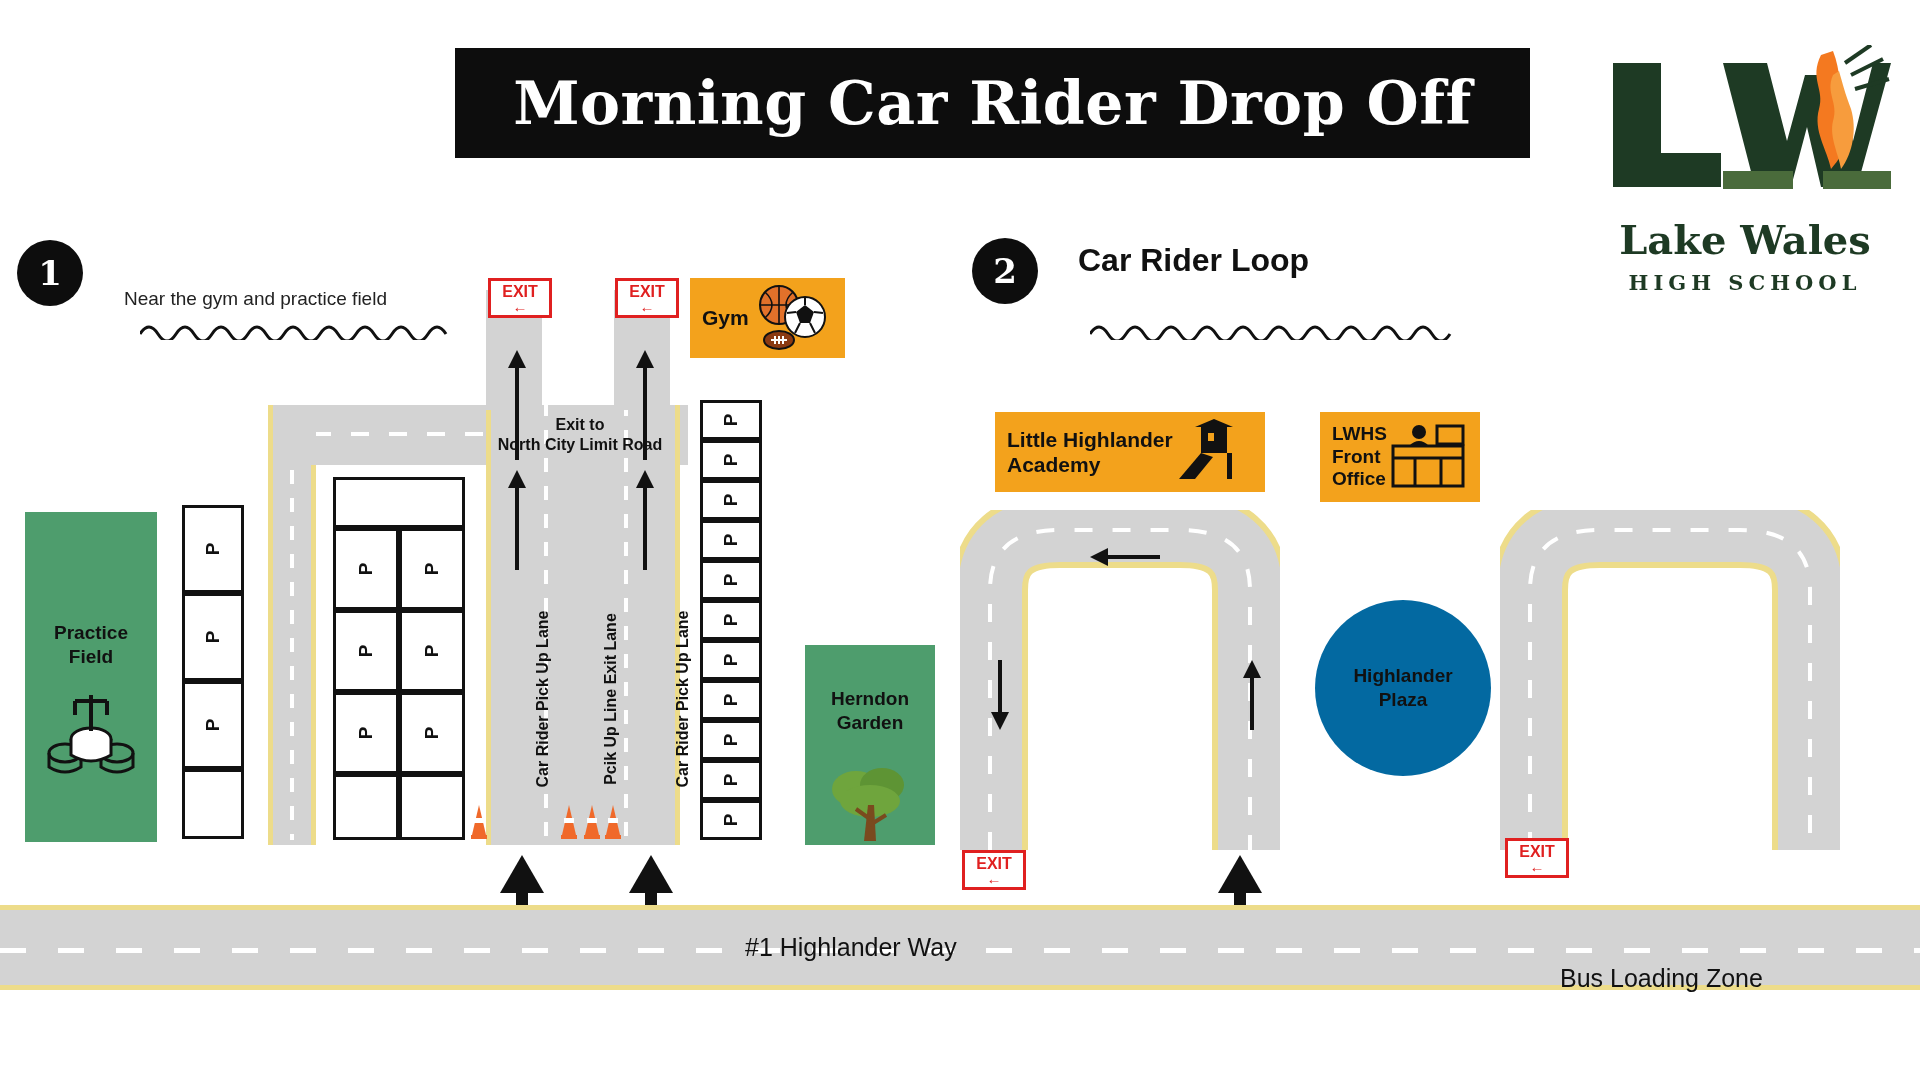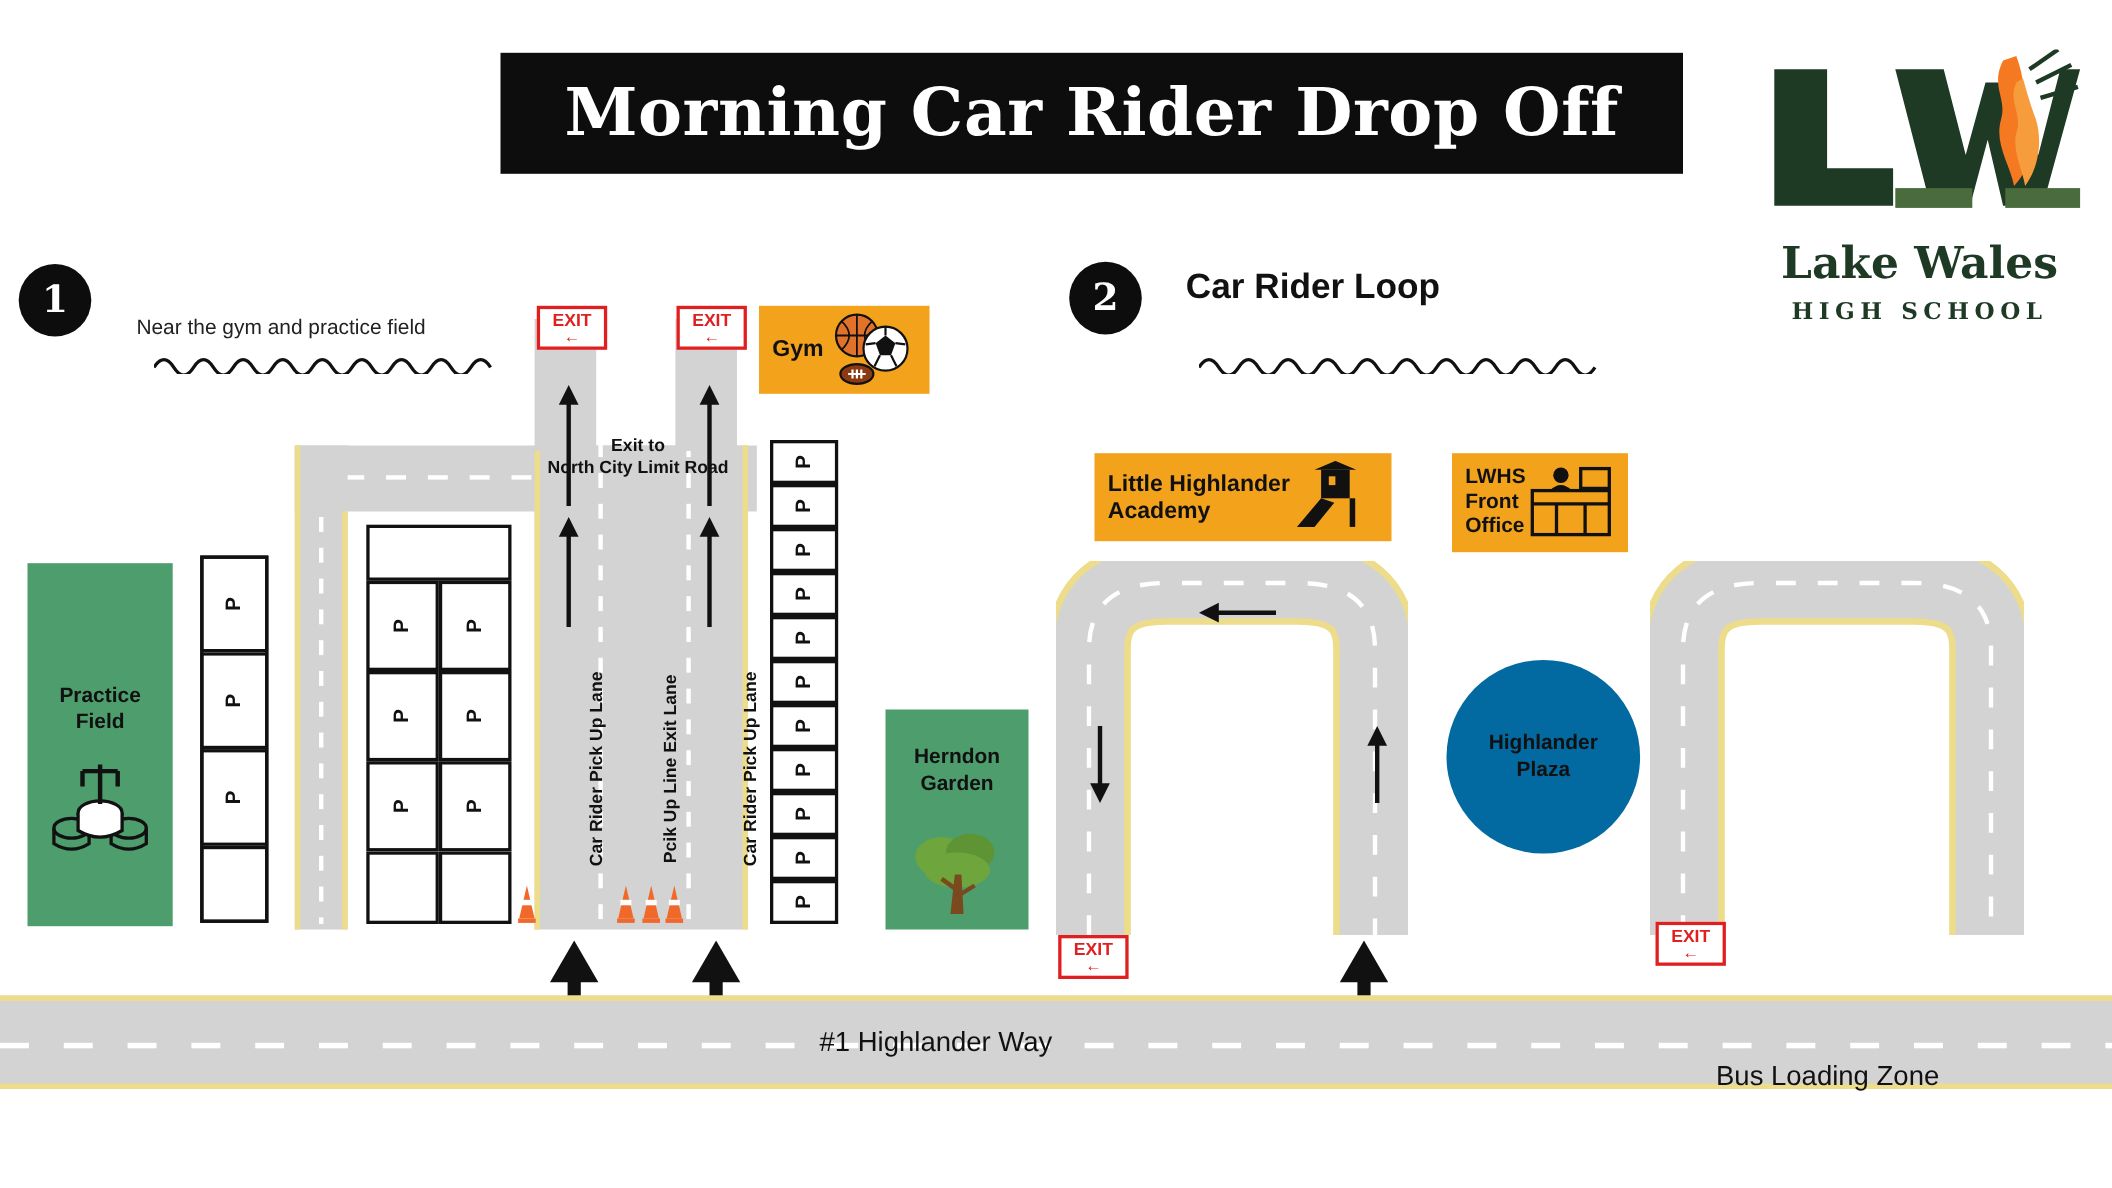--- a/index.html
+++ b/index.html
@@ -210,21 +210,21 @@
   <div class="dash-v" style="left:544px; top:290px; height:555px;"></div>
   <div class="dash-v" style="left:624px; top:290px; height:555px;"></div>
 
   <div class="road" style="left:486px; top:290px; width:56px; height:120px;"></div>
   <div class="road" style="left:614px; top:290px; width:56px; height:120px;"></div>
 
   <div class="vlabel" style="left:455px; top:690px; transform:rotate(-90deg);">Car Rider Pick Up Lane</div>
   <div class="vlabel" style="left:525px; top:690px; transform:rotate(-90deg);">Pcik Up Line Exit Lane</div>
   <div class="vlabel" style="left:595px; top:690px; transform:rotate(-90deg);">Car Rider Pick Up Lane</div>
 
-  <div class="hlabel" style="left:480px; top:396px; width:200px;"><span style="white-space:pre-line;">Exit to
+  <div class="hlabel" style="left:480px; top:415px; width:200px;"><span style="white-space:pre-line;">Exit to
 North City Limit Road</span></div>
 
   <svg class="thin-arrow" style="left:505px; top:350px; width:24px; height:110px;" viewBox="0 0 24 110">
     <line x1="12" y1="110" x2="12" y2="14" stroke="#111" stroke-width="4"></line>
     <polygon points="12,0 3,18 21,18" fill="#111"></polygon>
   </svg>
   <svg class="thin-arrow" style="left:633px; top:350px; width:24px; height:110px;" viewBox="0 0 24 110">
     <line x1="12" y1="110" x2="12" y2="14" stroke="#111" stroke-width="4"></line>
     <polygon points="12,0 3,18 21,18" fill="#111"></polygon>
   </svg>
@@ -339,21 +339,21 @@
       <path d="M7 22 H45 M26 3 V41 M12 9 Q26 22 12 35 M40 9 Q26 22 40 35" stroke="#111" stroke-width="1.6" fill="none"></path>
       <circle cx="52" cy="34" r="20" fill="#fff" stroke="#111" stroke-width="2"></circle>
       <polygon points="52,22 61,29 57,40 47,40 43,29" fill="#111"></polygon>
       <path d="M52 14 L52 22 M34 30 L43 29 M70 30 L61 29 M42 50 L47 40 M62 50 L57 40" stroke="#111" stroke-width="2"></path>
       <ellipse cx="26" cy="57" rx="15" ry="9" fill="#8b3a12" stroke="#111" stroke-width="2"></ellipse>
       <path d="M18 57 H34 M22 53 V61 M26 53 V61 M30 53 V61" stroke="#fff" stroke-width="2"></path>
     </svg>
   </div>
 
   <div class="green-block" style="left:805px; top:645px; width:130px; height:200px;">
-    <div class="lbl" style="margin-top:18px; white-space:pre-line;">Herndon
+    <div class="lbl" style="margin-top:28px; white-space:pre-line;">Herndon
 Garden</div>
     <svg style="margin-top:14px;" width="100" height="92" viewBox="0 0 100 92">
       <ellipse cx="36" cy="40" rx="24" ry="18" fill="#6fa53d"></ellipse>
       <ellipse cx="62" cy="36" rx="22" ry="17" fill="#5e9434"></ellipse>
       <ellipse cx="50" cy="52" rx="30" ry="16" fill="#6fa53d"></ellipse>
       <path d="M48 56 L44 92 L56 92 L54 56 Z" fill="#7a4a1e"></path>
       <path d="M50 70 L36 60 M50 76 L66 66" stroke="#7a4a1e" stroke-width="4"></path>
     </svg>
   </div>
 

